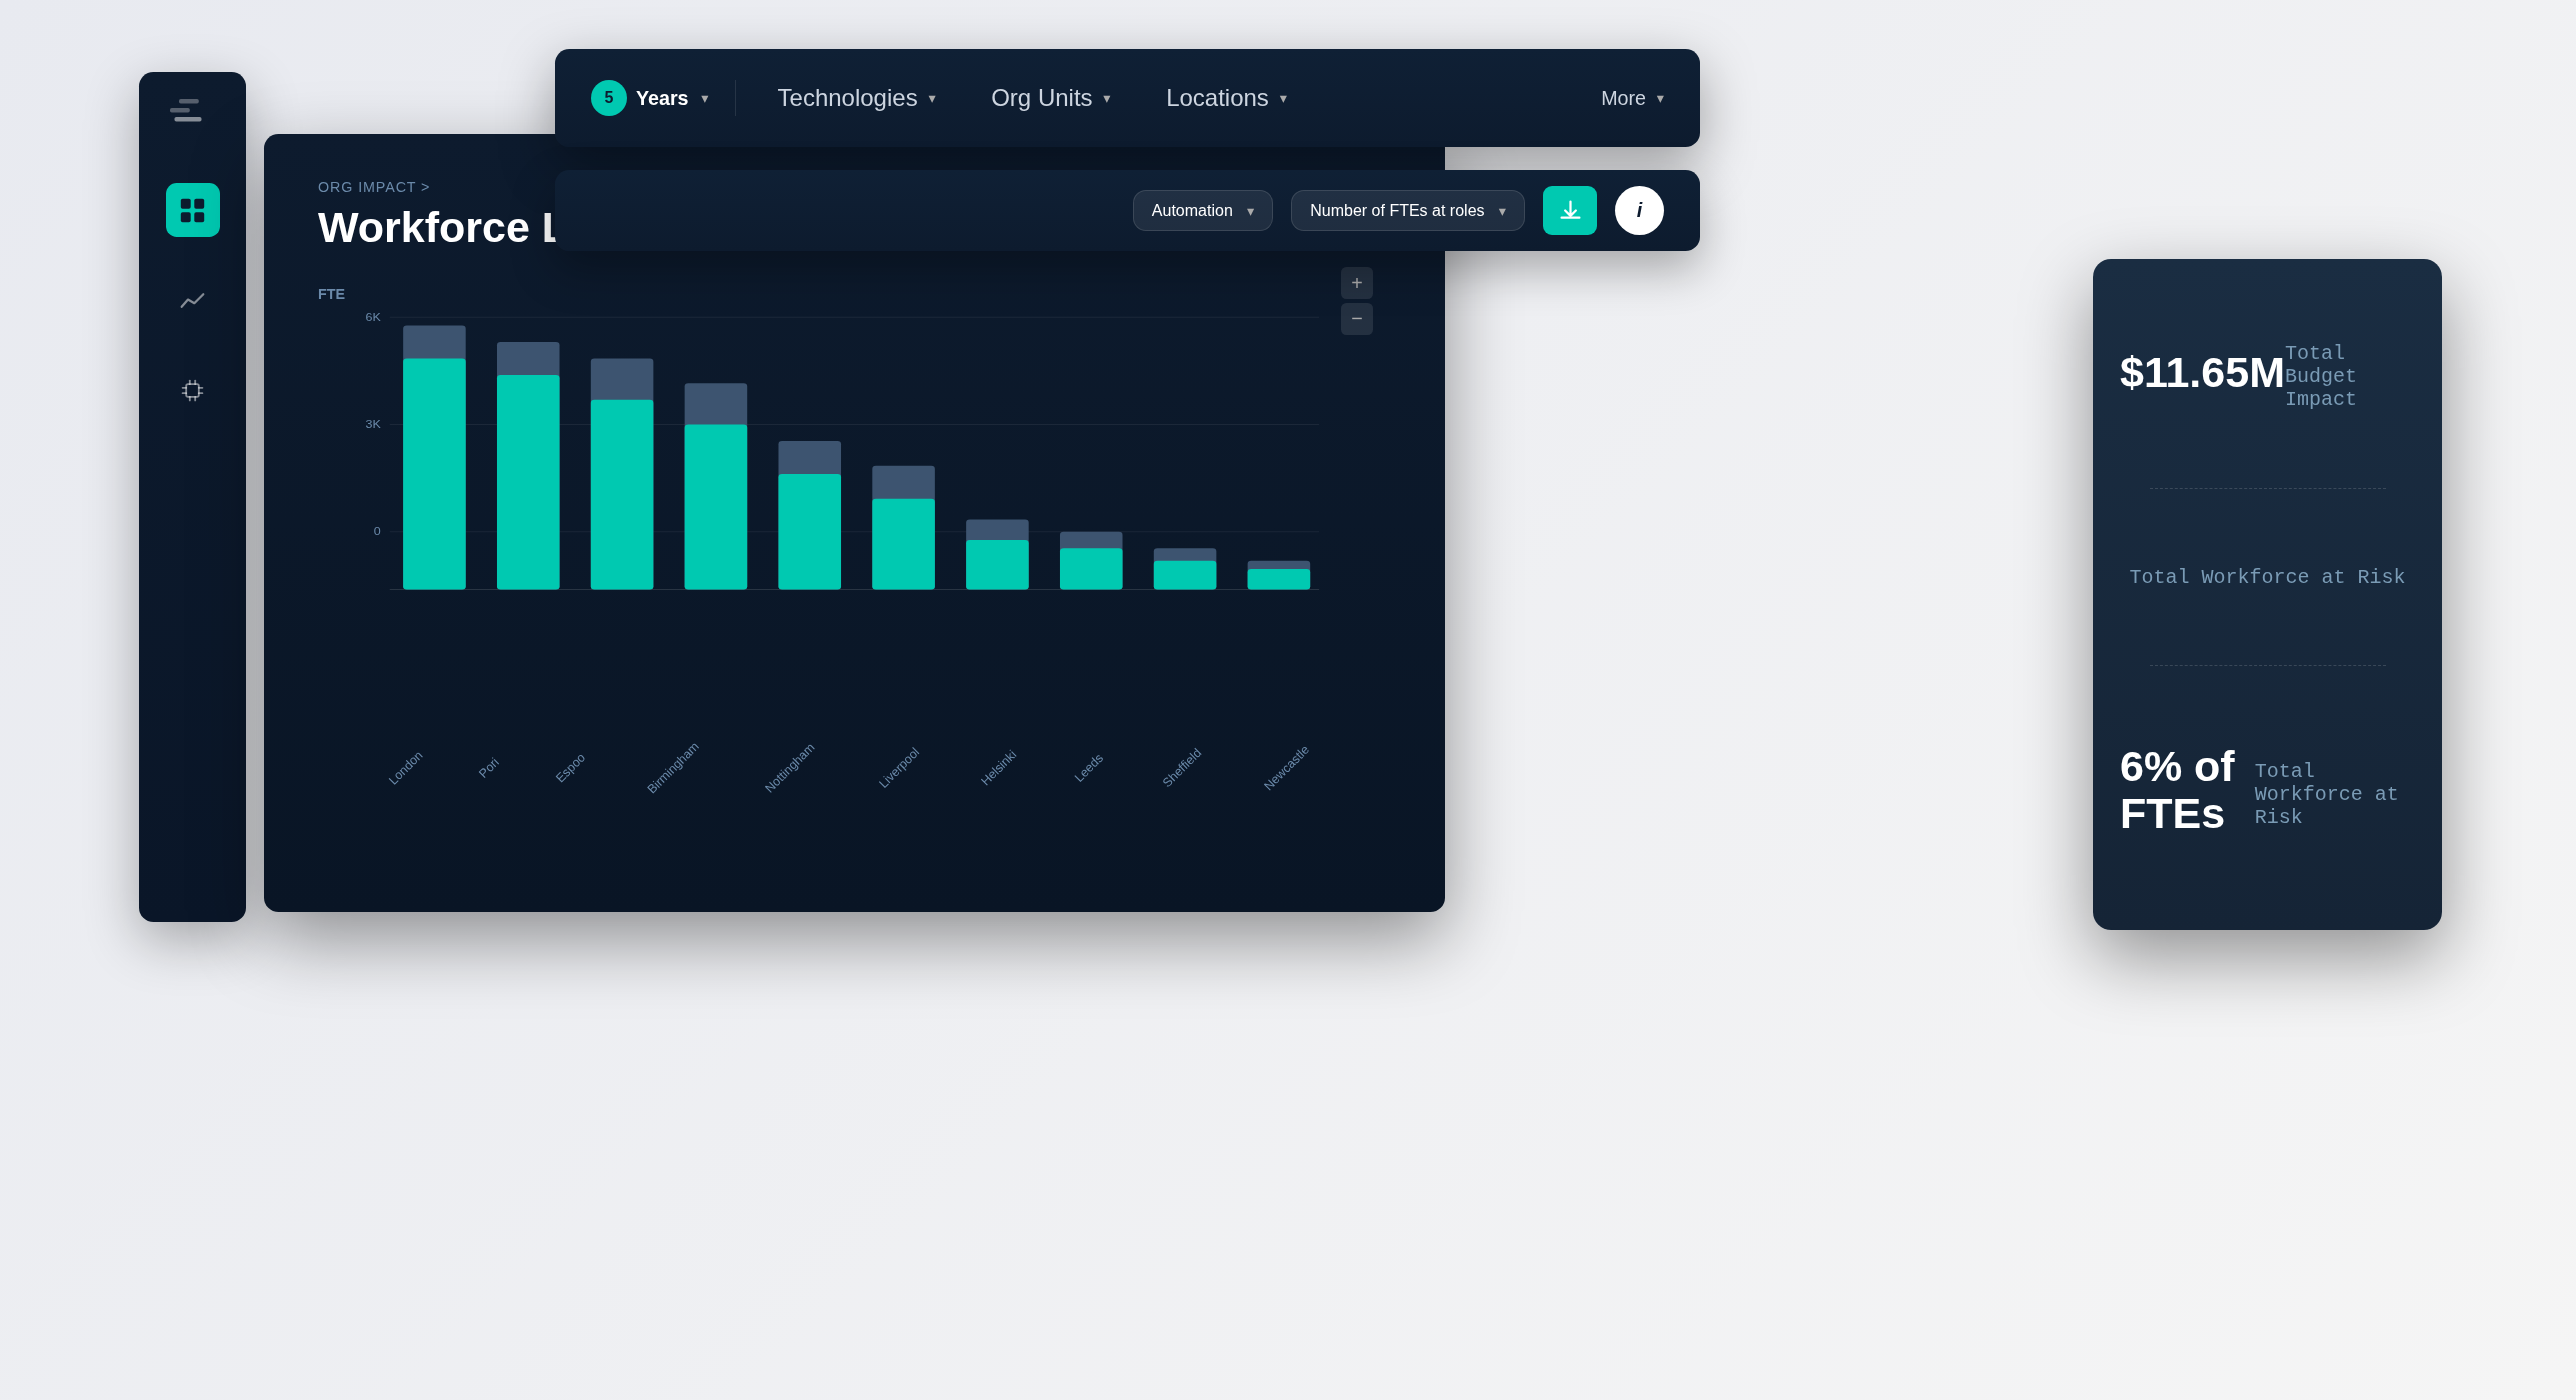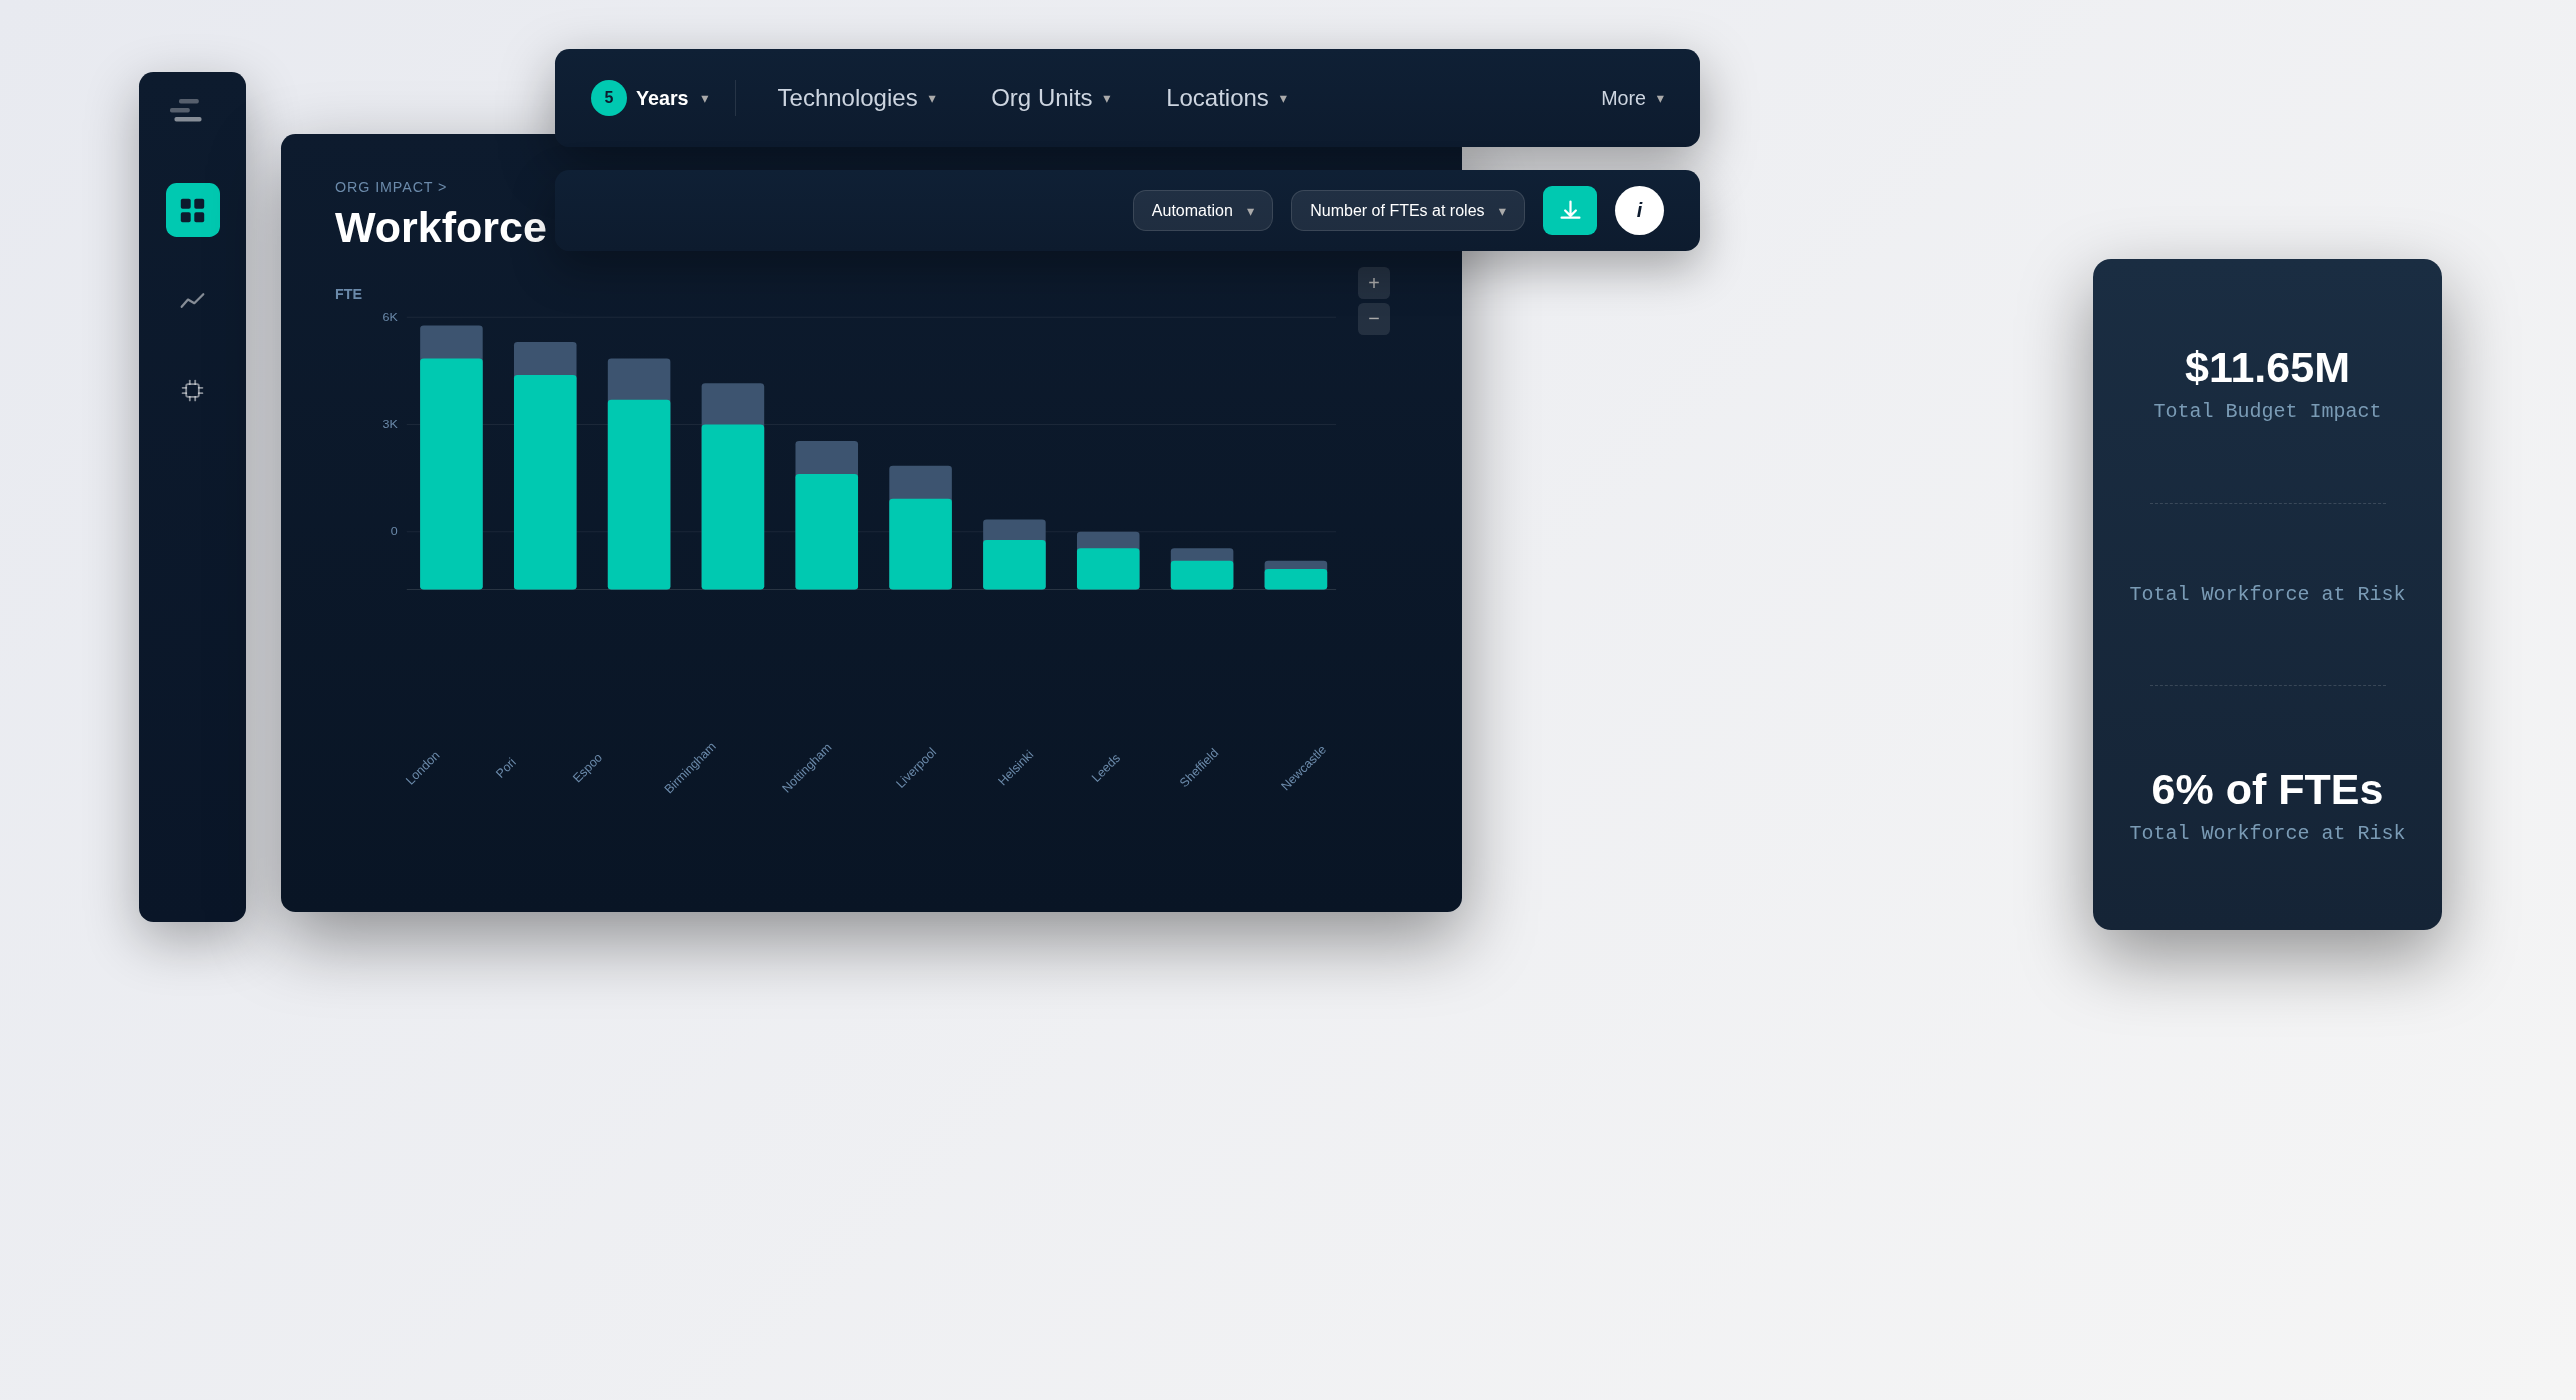--- a/index.html
+++ b/index.html
@@ -58,21 +58,21 @@
       background: #00c9b1;
     }
     .sidebar-icon-wrap svg {
       width: 27px;
       height: 27px;
     }
 
     
     .main-panel {
       position: absolute;
-      left: 281px;
+      left: 264px;
       top: 134px;
       width: 1181px;
       height: 778px;
       background: linear-gradient(180deg, #0d1b2e 0%, #091525 100%);
       border-radius: 14.3px;
       box-shadow: 0 27px 72px rgba(0,0,0,0.4);
       z-index: 2;
       overflow: hidden;
     }
 
@@ -321,21 +321,21 @@
       z-index: 4;
       display: flex;
       flex-direction: column;
       align-items: center;
       justify-content: space-around;
       padding: 36px 27px;
     }
 
     .stat-block {
       display: flex;
-      flex-direction: column;
+      flex-direction: row;
       align-items: center;
       text-align: left;
       padding: 18px 0;
     }
 
     .stat-value {
       font-size: 43px;
       font-weight: 700;
       color: #fff;
       line-height: 1.1;

